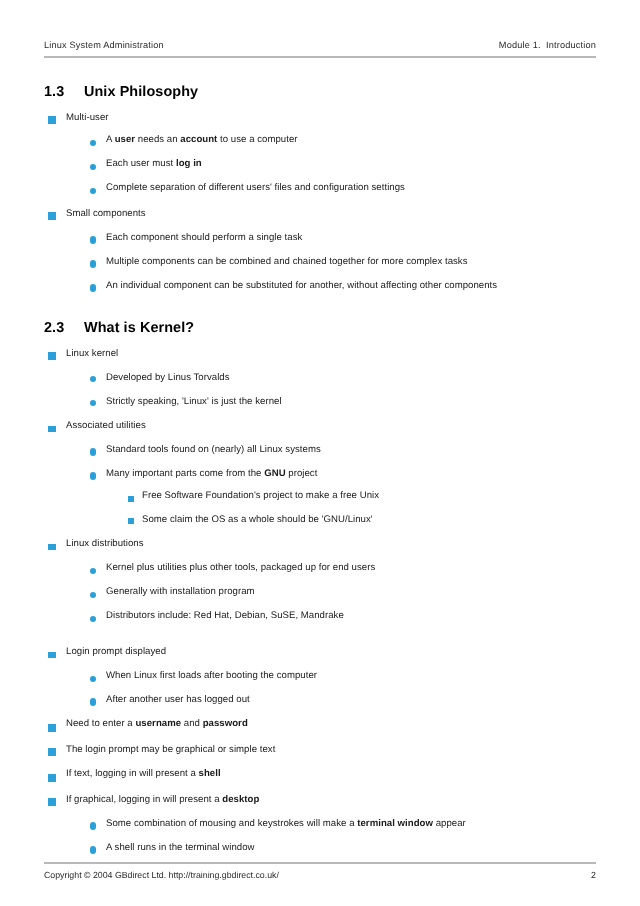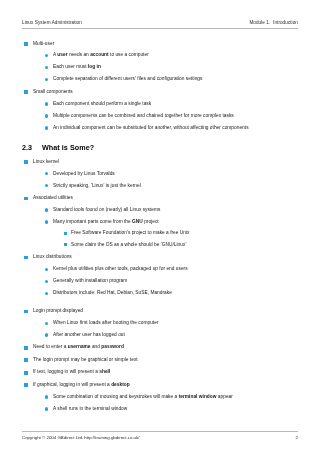--- a/index.html
+++ b/index.html
@@ -148,20 +148,24 @@
 
 <div class="page">
 
   <div class="runhead">
     <span>Linux System Administration</span>
     <span class="runhead-right">Module 1.  Introduction</span>
   </div>
 
   <div id="sections">
       <div class="section first">
+        <div class="sec-head">
+          <span class="sec-num">1.3</span>
+          <span class="sec-title">Unix Philosophy</span>
+        </div>
         <ul class="lvl1">
           <li>
             <span class="mk"></span>
             <span class="txt">Multi-user</span>
             <ul class="lvl2">
               <li>
                 <span class="mk"></span>
                 <span class="txt">A <b>user</b> needs an <b>account</b> to use a computer</span>
               </li>
               <li>
@@ -190,21 +194,21 @@
                 <span class="mk"></span>
                 <span class="txt">An individual component can be substituted for another, without affecting other components</span>
               </li>
             </ul>
           </li>
         </ul>
       </div>
       <div class="section">
         <div class="sec-head">
           <span class="sec-num">2.3</span>
-          <span class="sec-title">What is Some?</span>
+          <span class="sec-title">What is Kernel?</span>
         </div>
         <ul class="lvl1">
           <li>
             <span class="mk"></span>
             <span class="txt">Linux kernel</span>
             <ul class="lvl2">
               <li>
                 <span class="mk"></span>
                 <span class="txt">Developed by Linus Torvalds</span>
               </li>

